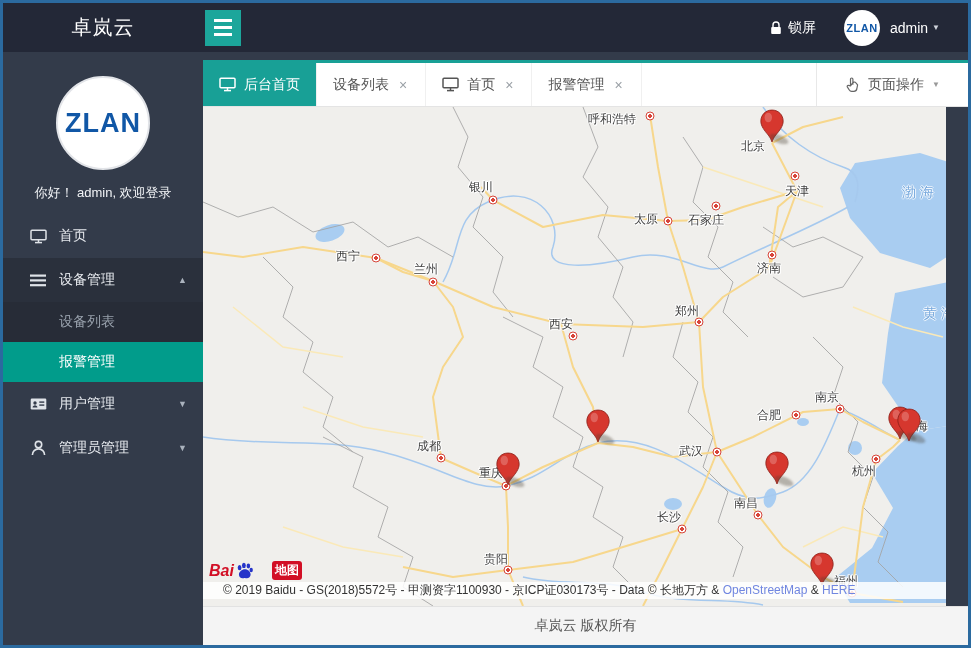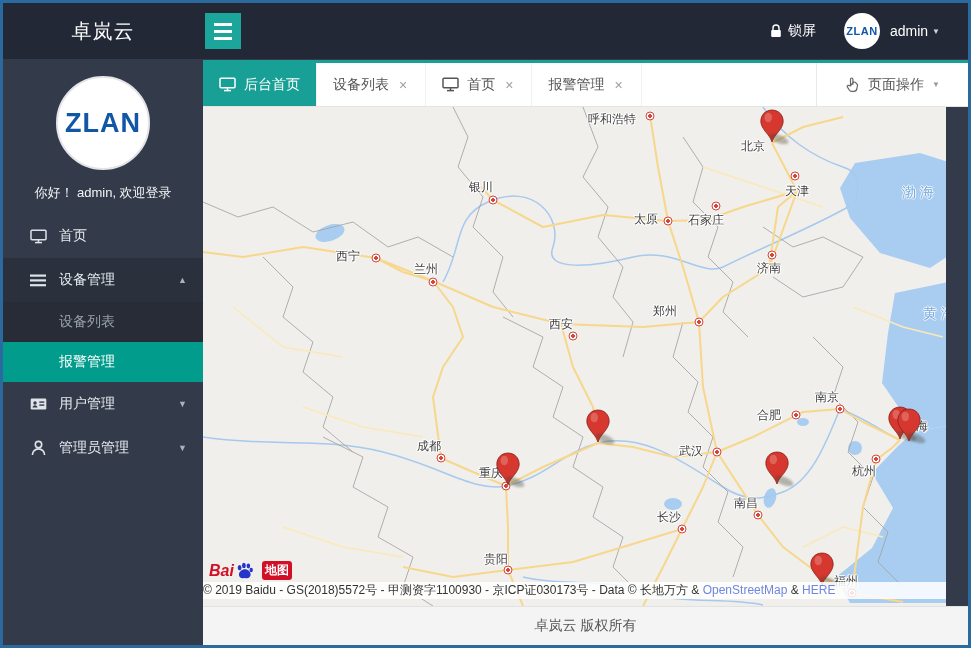--- a/index.html
+++ b/index.html
@@ -1,20 +1,20 @@
 <!DOCTYPE html>
 <html><head>
 <meta charset="utf-8">
 <style>
   * { margin:0; padding:0; box-sizing:border-box; }
   html,body { width:971px; height:648px; font-family:"Liberation Sans","DejaVu Sans",sans-serif; }
   .frame { width:971px; height:648px; border:3px solid #2b6a9f; background:#333b4a; position:relative; overflow:hidden; }
 
   
-  .header { position:absolute; left:0; top:0; width:965px; height:56px; background:#232837; display:flex; align-items:center; }
+  .header { position:absolute; left:0; top:0; width:965px; height:49px; background:#232837; display:flex; align-items:center; }
   .brand { width:200px; text-align:center; color:#fff; font-size:20px; letter-spacing:1px; }
   .hamburger { width:36px; height:36px; background:#1fa; background:#1ca69b; border:none; display:flex; flex-direction:column; justify-content:center; align-items:center; gap:4px; cursor:pointer; margin-left:2px; }
   .hamburger i { display:block; width:18px; height:3px; background:#fff; }
   .header-right { margin-left:auto; display:flex; align-items:center; gap:10px; padding-right:28px; color:#fff; font-size:14px; }
   .lockscreen { display:flex; align-items:center; gap:6px; cursor:pointer; margin-right:18px; }
   .avatar { width:36px; height:36px; border-radius:50%; background:#fff; display:flex; align-items:center; justify-content:center; color:#1157a6; font-weight:bold; font-size:11px; letter-spacing:.5px; }
   .user { display:flex; align-items:center; gap:4px; cursor:pointer; }
   .caret-small { font-size:8px; color:#cfd3da; }
 
   
@@ -46,23 +46,23 @@
     text-shadow:-1px 0 0 #fff,1px 0 0 #fff,0 -1px 0 #fff,0 1px 0 #fff,1px 1px 0 #fff,-1px -1px 0 #fff; }
   .water-label { position:absolute; transform:translate(-50%,-50%); font-size:14px; color:#74a7dd; letter-spacing:4px; white-space:nowrap;
     text-shadow:-1px 0 0 rgba(255,255,255,.8),1px 0 0 rgba(255,255,255,.8),0 -1px 0 rgba(255,255,255,.8),0 1px 0 rgba(255,255,255,.8); }
   .city-marker { position:absolute; width:9px; height:9px; transform:translate(-50%,-50%); border:1.5px solid #d8453a; border-radius:50%;
     background:radial-gradient(circle at center,#d8453a 0,#d8453a 1.6px,#fff 1.8px); }
   .pin { position:absolute; width:26px; height:34px; transform:translate(-50%,-100%); cursor:pointer; }
   .pin-shadow { position:absolute; left:10px; top:26px; width:20px; height:8px; background:rgba(70,60,45,.35); border-radius:50%;
     transform:rotate(22deg); filter:blur(1px); }
   .baidu-logo { position:absolute; left:6px; bottom:26px; display:flex; align-items:center; gap:2px; cursor:pointer; }
   .baidu-logo .bai { color:#d20f25; font-weight:bold; font-size:16px; font-style:italic; }
-  .baidu-logo .badge { background:#d20f25; color:#fff; font-size:12px; font-weight:bold; padding:1px 3px; border-radius:3px; margin-left:6px; }
+  .baidu-logo .badge { background:#d20f25; color:#fff; font-size:12px; font-weight:bold; padding:1px 3px; border-radius:3px; margin-left:16px; }
   .attribution { position:absolute; left:0; bottom:7px; width:100%; height:17px; background:rgba(255,255,255,.85); font-size:12px;
-    color:#333; line-height:17px; padding-left:0; white-space:nowrap; }
+    color:#333; line-height:17px; padding-left:20px; white-space:nowrap; }
   .attribution a { color:#7086e0; text-decoration:none; cursor:pointer; }
 
   
   .footer { position:absolute; left:200px; top:603px; width:765px; height:39px; background:#f4f4f4; border-top:1px solid #e2e2e2;
     display:flex; align-items:center; justify-content:center; font-size:14px; color:#555; }
 
   svg { display:block; }
 </style>
 </head>
 <body>
@@ -276,21 +276,21 @@
         <span class="city-label" style="left: 503px; top: 113px;">石家庄</span>
         <span class="city-marker" style="left: 569px; top: 148px;"></span>
         <span class="city-label" style="left: 566px; top: 161px;">济南</span>
         <span class="city-marker" style="left: 173px; top: 151px;"></span>
         <span class="city-label" style="left: 145px; top: 149px;">西宁</span>
         <span class="city-marker" style="left: 230px; top: 175px;"></span>
         <span class="city-label" style="left: 223px; top: 162px;">兰州</span>
         <span class="city-marker" style="left: 370px; top: 229px;"></span>
         <span class="city-label" style="left: 358px; top: 217px;">西安</span>
         <span class="city-marker" style="left: 496px; top: 215px;"></span>
-        <span class="city-label" style="left: 462px; top: 204px;">郑州</span>
+        <span class="city-label" style="left: 484px; top: 204px;">郑州</span>
         <span class="city-marker" style="left: 637px; top: 302px;"></span>
         <span class="city-label" style="left: 624px; top: 290px;">南京</span>
         <span class="city-marker" style="left: 593px; top: 308px;"></span>
         <span class="city-label" style="left: 566px; top: 308px;">合肥</span>
         <span class="city-label" style="left: 713px; top: 319px;">上海</span>
         <span class="city-marker" style="left: 514px; top: 345px;"></span>
         <span class="city-label" style="left: 488px; top: 344px;">武汉</span>
         <span class="city-marker" style="left: 673px; top: 352px;"></span>
         <span class="city-label" style="left: 661px; top: 364px;">杭州</span>
         <span class="city-marker" style="left: 238px; top: 351px;"></span>

